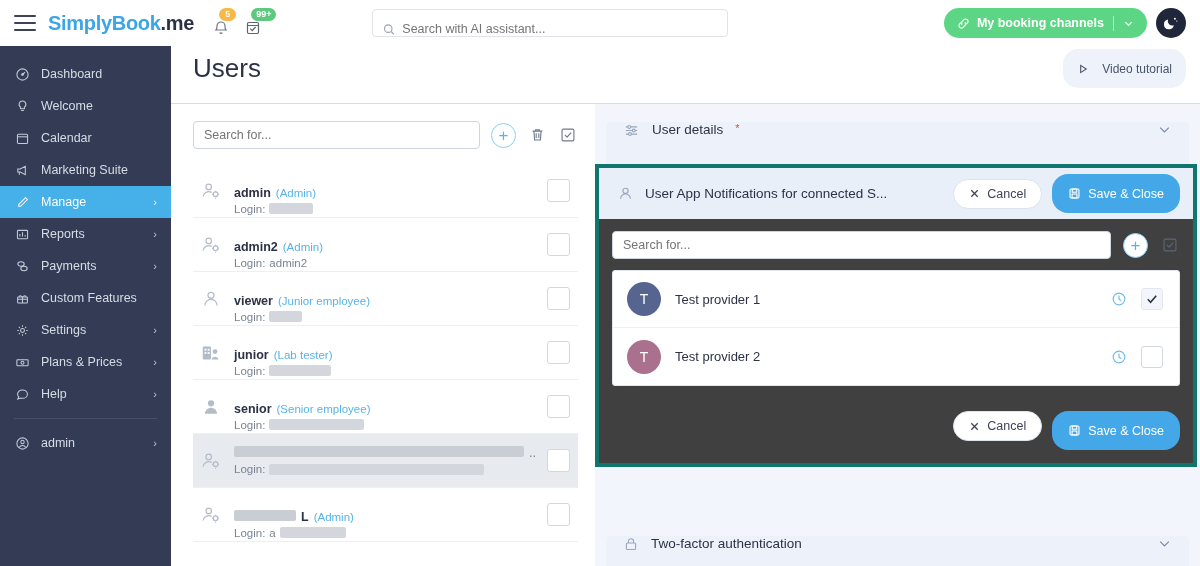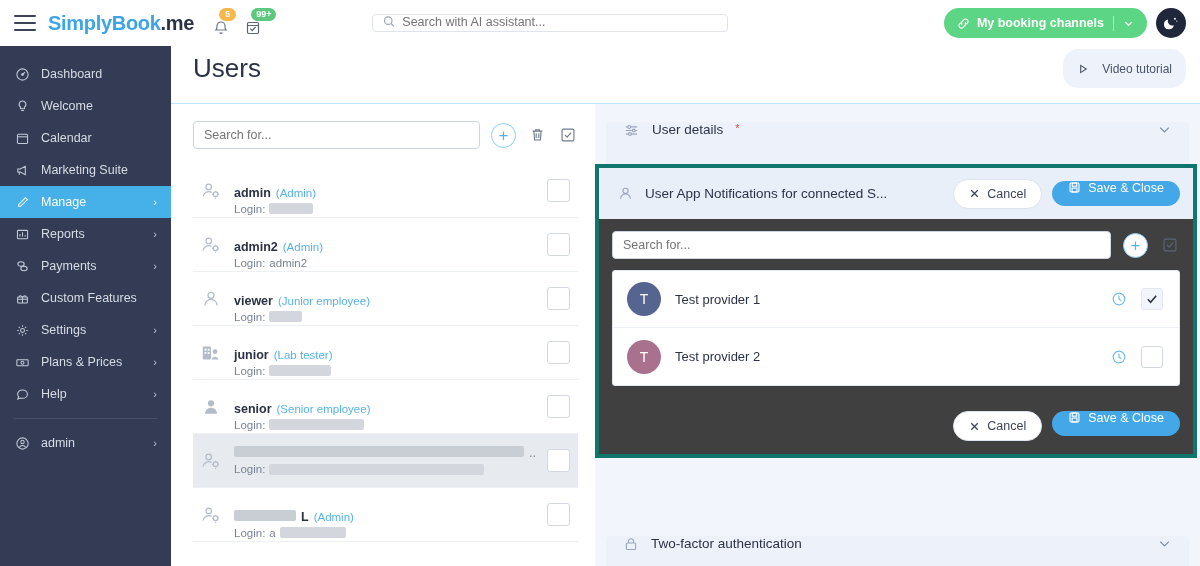--- a/index.html
+++ b/index.html
@@ -25,23 +25,23 @@
   .badge-icons { display: flex; align-items: center; margin-left: 16px; gap: 10px; }
   .bi { position: relative; width: 22px; height: 26px; display: flex;
         align-items: flex-end; justify-content: center; }
   .bdg { position: absolute; top: -2px; left: 9px; color: #fff; font-size: 9px;
          font-weight: bold; border-radius: 9px; padding: 1px 5px; line-height: 11px;
          min-width: 17px; text-align: center; }
   .bdg.orange { background: #f7b749; }
   .bdg.green { background: #5cc97e; }
 
   .search-ai {
-    width: 356px; height: 18px; margin: 0 auto;
+    width: 356px; height: 28px; margin: 0 auto;
     border: 1px solid #e0e4ea; border-radius: 4px; background: #fff;
-    display: flex; align-items: flex-start; padding: 0 10px; gap: 7px;
+    display: flex; align-items: flex-end; padding: 0 10px; gap: 7px;
   }
   .search-ai input {
     border: none; outline: none; font-size: 12.5px; color: #6c7689;
     font-family: "Liberation Sans", sans-serif; width: 100%; background: transparent;
   }
   .topright { display: flex; align-items: center; gap: 9px; margin-left: auto; }
   .btn-channels {
     background: #5cd684; color: #fff; border: none; border-radius: 16px;
     height: 30px; padding: 9px 13px; display: flex; align-items: center; gap: 7px;
     font-size: 12.5px; font-weight: bold; cursor: pointer;
@@ -121,23 +121,23 @@
 
   .hl-box { position: absolute; left: 0; right: 3px; top: 60px;
             border: 4px solid #0f766e; background: #404040; }
   .panel-head { height: 51px; background: #e9eff9; display: flex; align-items: center;
                 padding: 0 13px 0 18px; gap: 11px; }
   .panel-head .t { font-size: 13.5px; color: #2c3245; }
   .btn-cancel { background: #fff; border: 1px solid #dde3ec; border-radius: 16px;
                 height: 30px; padding: 0 15px; font-size: 12.5px; color: #3c4457;
                 display: flex; align-items: center; gap: 7px; cursor: pointer;
                 font-family: "Liberation Sans", sans-serif; }
-  .btn-save { background: #44a8e8; border: none; border-radius: 16px; height: 25px;
+  .btn-save { background: #44a8e8; border: none; border-radius: 16px; height: 39px;
               padding: 0 16px; font-size: 12.5px; color: #fff; display: flex;
-              gap: 7px; cursor: pointer;
+              align-items: center; gap: 7px; cursor: pointer;
               font-family: "Liberation Sans", sans-serif; }
   .panel-body { padding: 12px 13px 12px 13px; }
   .pl-toolbar { display: flex; align-items: center; gap: 12px; margin-bottom: 11px; }
   .prov-list { border: 1px solid #e3e8f0; border-radius: 3px; background: #fff; }
   .prow { height: 57px; display: flex; align-items: center; padding: 0 16px 0 14px;
           gap: 14px; border-bottom: 1px solid #edf0f5; }
   .prow:last-child { border-bottom: none; }
   .pav { width: 34px; height: 34px; border-radius: 50%; color: #fff; font-size: 14px;
          display: flex; align-items: center; justify-content: center; flex: 0 0 34px; }
   .pname { flex: 1; font-size: 13px; color: #2c3245; }

